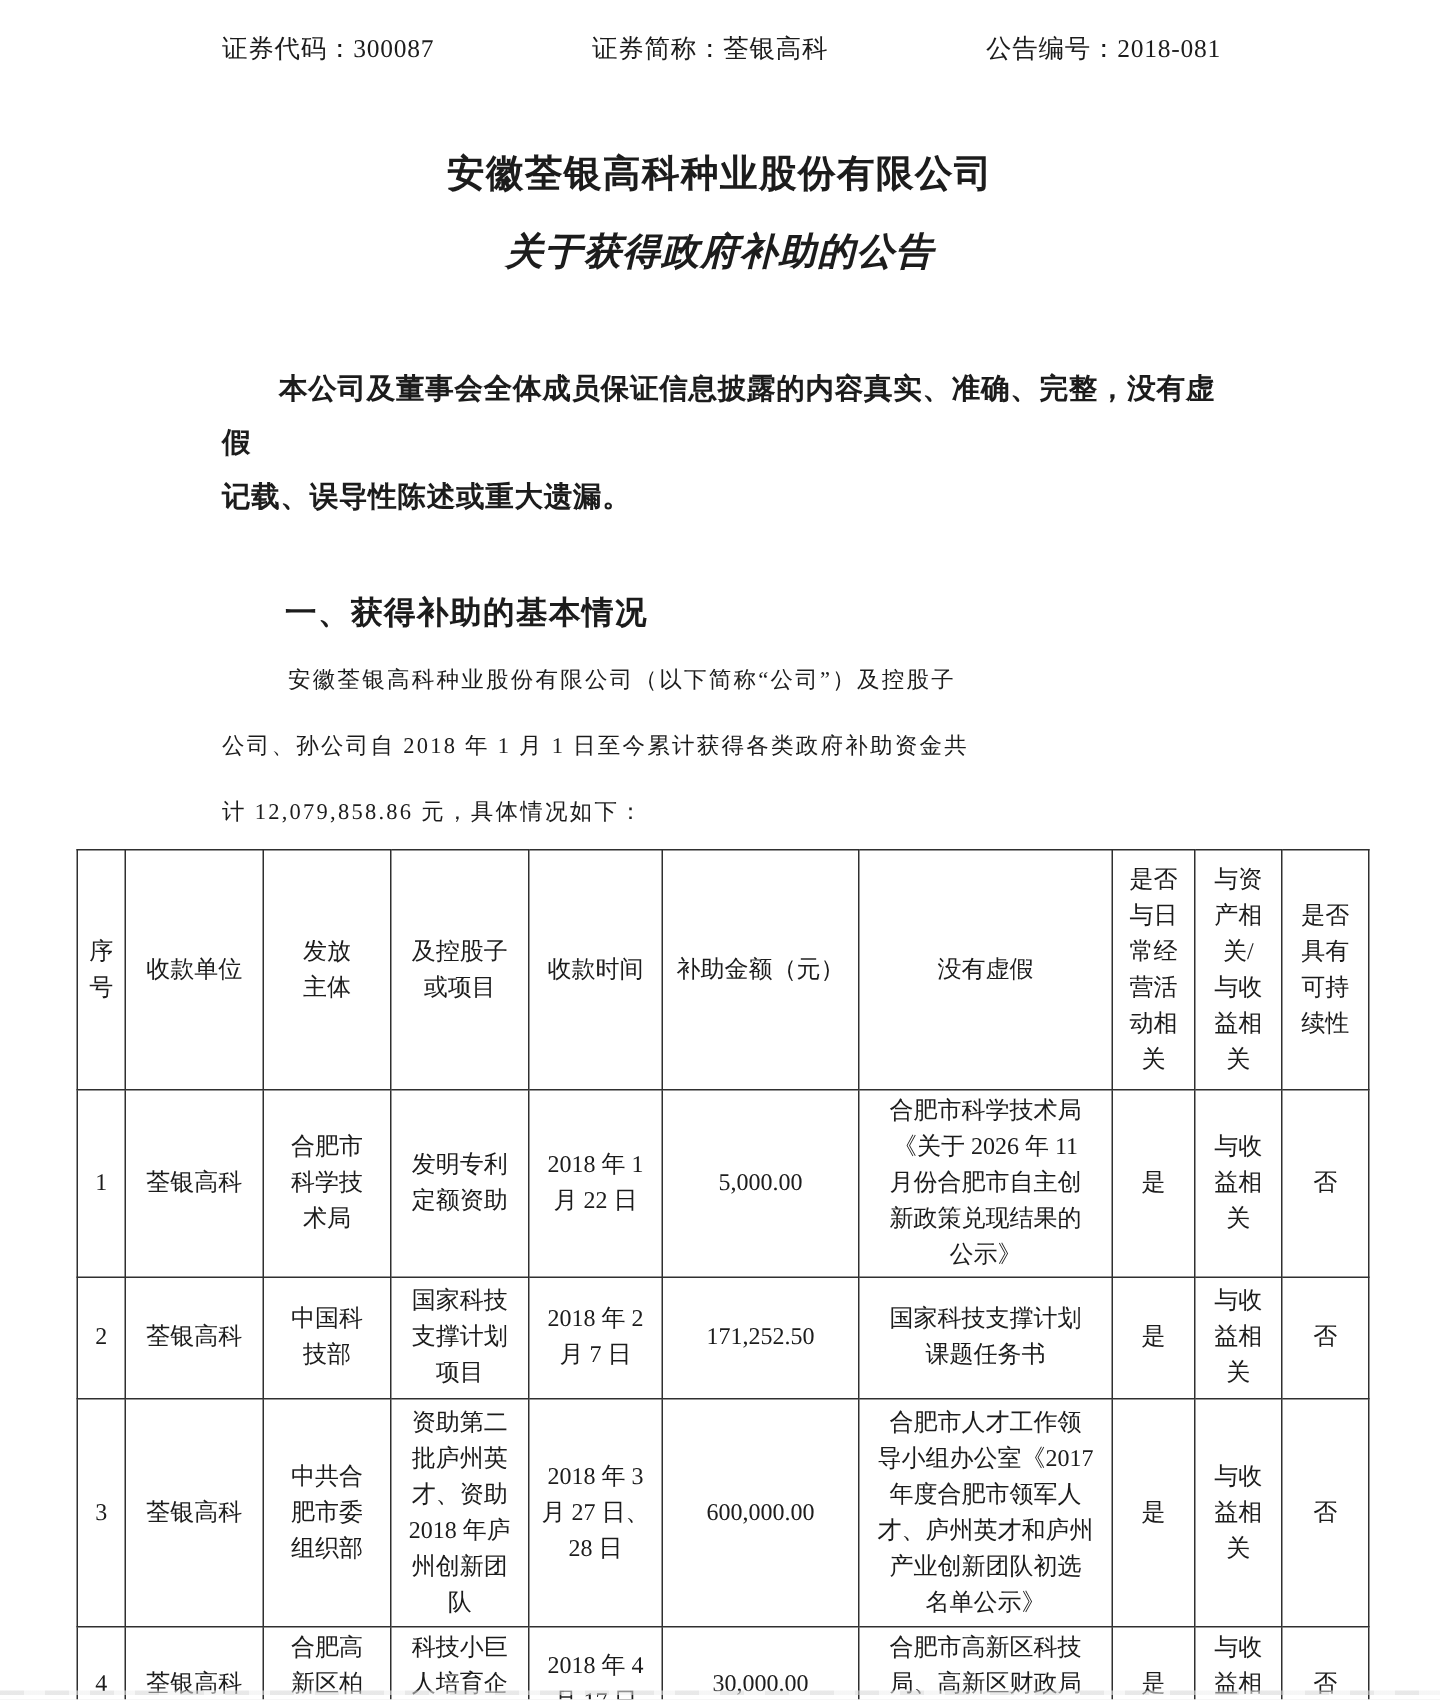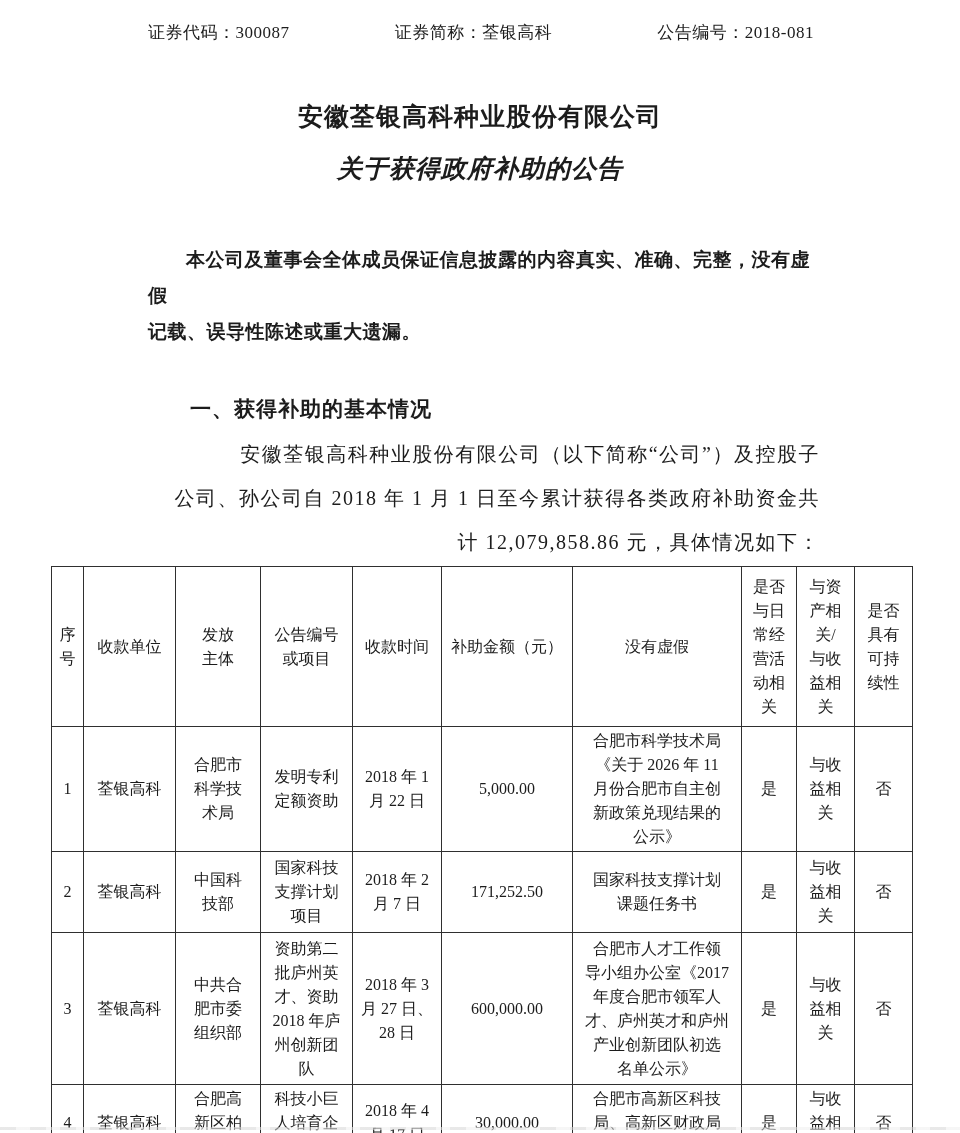--- a/index.html
+++ b/index.html
@@ -50,26 +50,25 @@
     margin:46px 146px 0 148px;
     font-size:21px;
     font-weight:700;
     line-height:30px;
     letter-spacing:1px;
     text-indent:42px;
     font-family:Liberation Mono, monospace;
   }
   .section-paragraph {
     margin:6px 140px 0 148px;
-    font-size:20px;
+    font-size:15px;
     line-height:44px;
     letter-spacing:1.5px;
     text-indent:44px;
     white-space:pre-line;
-    text-align:right;
   }
   
   table.subsidy {
     border-collapse:collapse;
     table-layout:fixed;
     width:861px;
     margin:2px 0 0 51px;
     font-size:16px;
   }
   table.subsidy th, table.subsidy td {
@@ -133,21 +132,21 @@
         <col style="width:58px">
         <col style="width:58px">
     </colgroup>
     <tbody>
         <tr class="row-head">
       <th>序
 号</th>
       <th>收款单位</th>
       <th>发放
 主体</th>
-      <th>公告编号
+      <th>及控股子
 或项目</th>
       <th>收款时间</th>
       <th>补助金额（元）</th>
       <th>没有虚假</th>
       <th>是否
 与日
 常经
 营活
 动相
 关</th>

